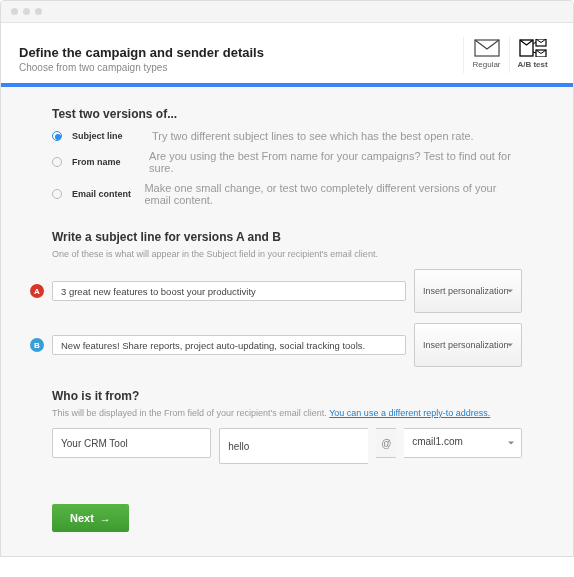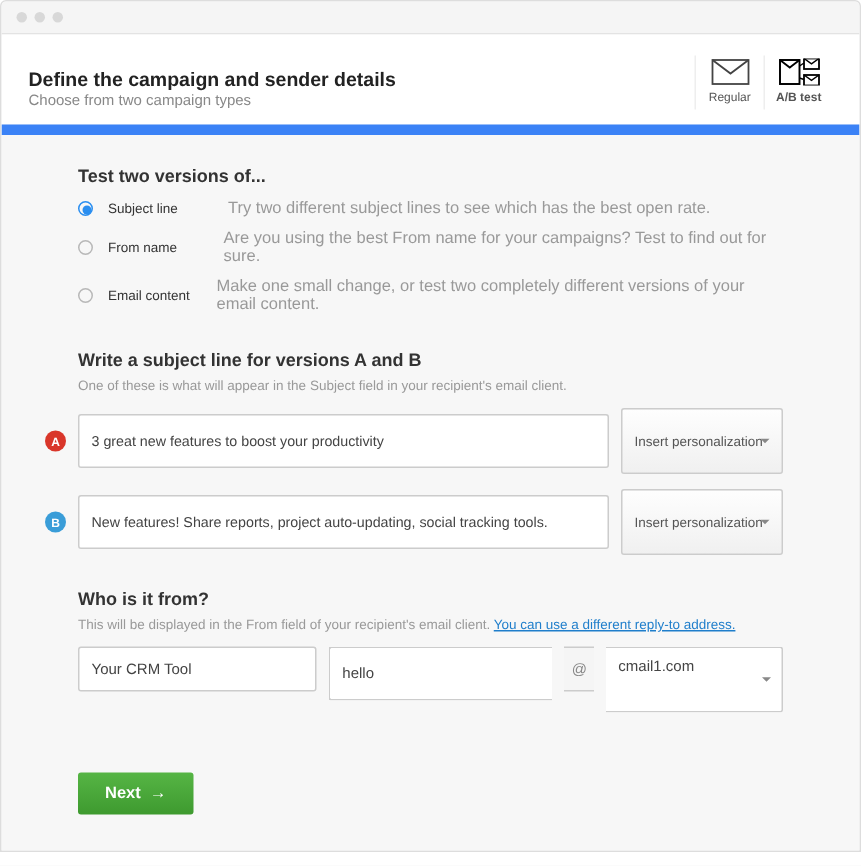--- a/index.html
+++ b/index.html
@@ -43,21 +43,21 @@
     color: #555;
     padding: 2px 4px 4px 4px;
     cursor: pointer;
     border-left: 1px solid #eee;
   }
   .type-tab.selected { font-weight: 700; }
   .type-tab svg { display: block; margin: 0 auto 3px auto; }
   .content-wrap {
     background: #f7f7f7;
     padding: 20px 0 24px 0;
-    border-top: 7px solid #3b82f6;
+    border-top: 4px solid #3b82f6;
   }
   .content {
     width: 470px;
     margin: 0 auto;
   }
   .section-title { font-size: 12px; font-weight: 700; color: #333; margin-bottom: 5px; }
   .section-sub { font-size: 9px; color: #999; margin-bottom: 10px; }
   .section-sub a { color: #1f7ecb; text-decoration: underline; }
   .radio-group { margin-bottom: 20px; }
   .radio-row {
@@ -71,21 +71,21 @@
     border: 1px solid #b8b8b8;
     flex-shrink: 0;
     position: relative;
   }
   .radio-circle.checked { border-color: #2a8ef0; }
   .radio-circle.checked::after {
     content: ""; position: absolute; top: 2px; left: 2px;
     width: 6px; height: 6px; border-radius: 50%;
     background: #2a8ef0;
   }
-  .radio-label { font-size: 9px; font-weight: 400; color: #333; width: 70px; }
+  .radio-label { font-size: 9px; font-weight: 700; color: #333; width: 70px; }
   .radio-desc { font-size: 11px; color: #999; }
   .text-input {
     width: 100%;
     border: 1px solid #ccc;
     border-radius: 2px;
     background: #fff;
     font-size: 10px;
     padding: 7px 8px;
     color: #444;
   }
@@ -106,21 +106,21 @@
   .ab-badge.a { background: #d9362a; }
   .ab-badge.b { background: #3a9dd8; }
   .subject-input {
     flex: 1;
     border: 1px solid #ccc;
     border-radius: 2px;
     background: #fff;
     font-size: 9.5px;
     padding: 7px 8px;
     color: #444;
-    height: 36px;
+    height: 20px;
   }
   .insert-btn {
     width: 108px;
     height: 44px;
     border: 1px solid #ccc;
     border-radius: 2px;
     background: linear-gradient(#fefefe, #f0f0f0);
     font-size: 9px;
     color: #555;
     text-align: left;
@@ -152,21 +152,21 @@
   .at {
     width: 20px; height: 30px;
     border: 1px solid #ccc; border-left: none; border-right: none;
     background: #f5f5f5;
     display: flex; align-items: center; justify-content: center;
     font-size: 10px; color: #888;
   }
   .from-domain {
     flex: 0.9;
     border: 1px solid #ccc; border-radius: 0 2px 2px 0; background: #fff;
-    font-size: 10px; padding: 7px 18px 7px 8px; color: #444; height: 44px;
+    font-size: 10px; padding: 7px 18px 7px 8px; color: #444; height: 30px;
     position: relative;
     border-left: none;
   }
   .from-domain::after {
     content: "";
     position: absolute;
     right: 7px; top: 50%;
     transform: translateY(-50%);
     border-top: 3px solid #888;
     border-left: 3px solid transparent;

